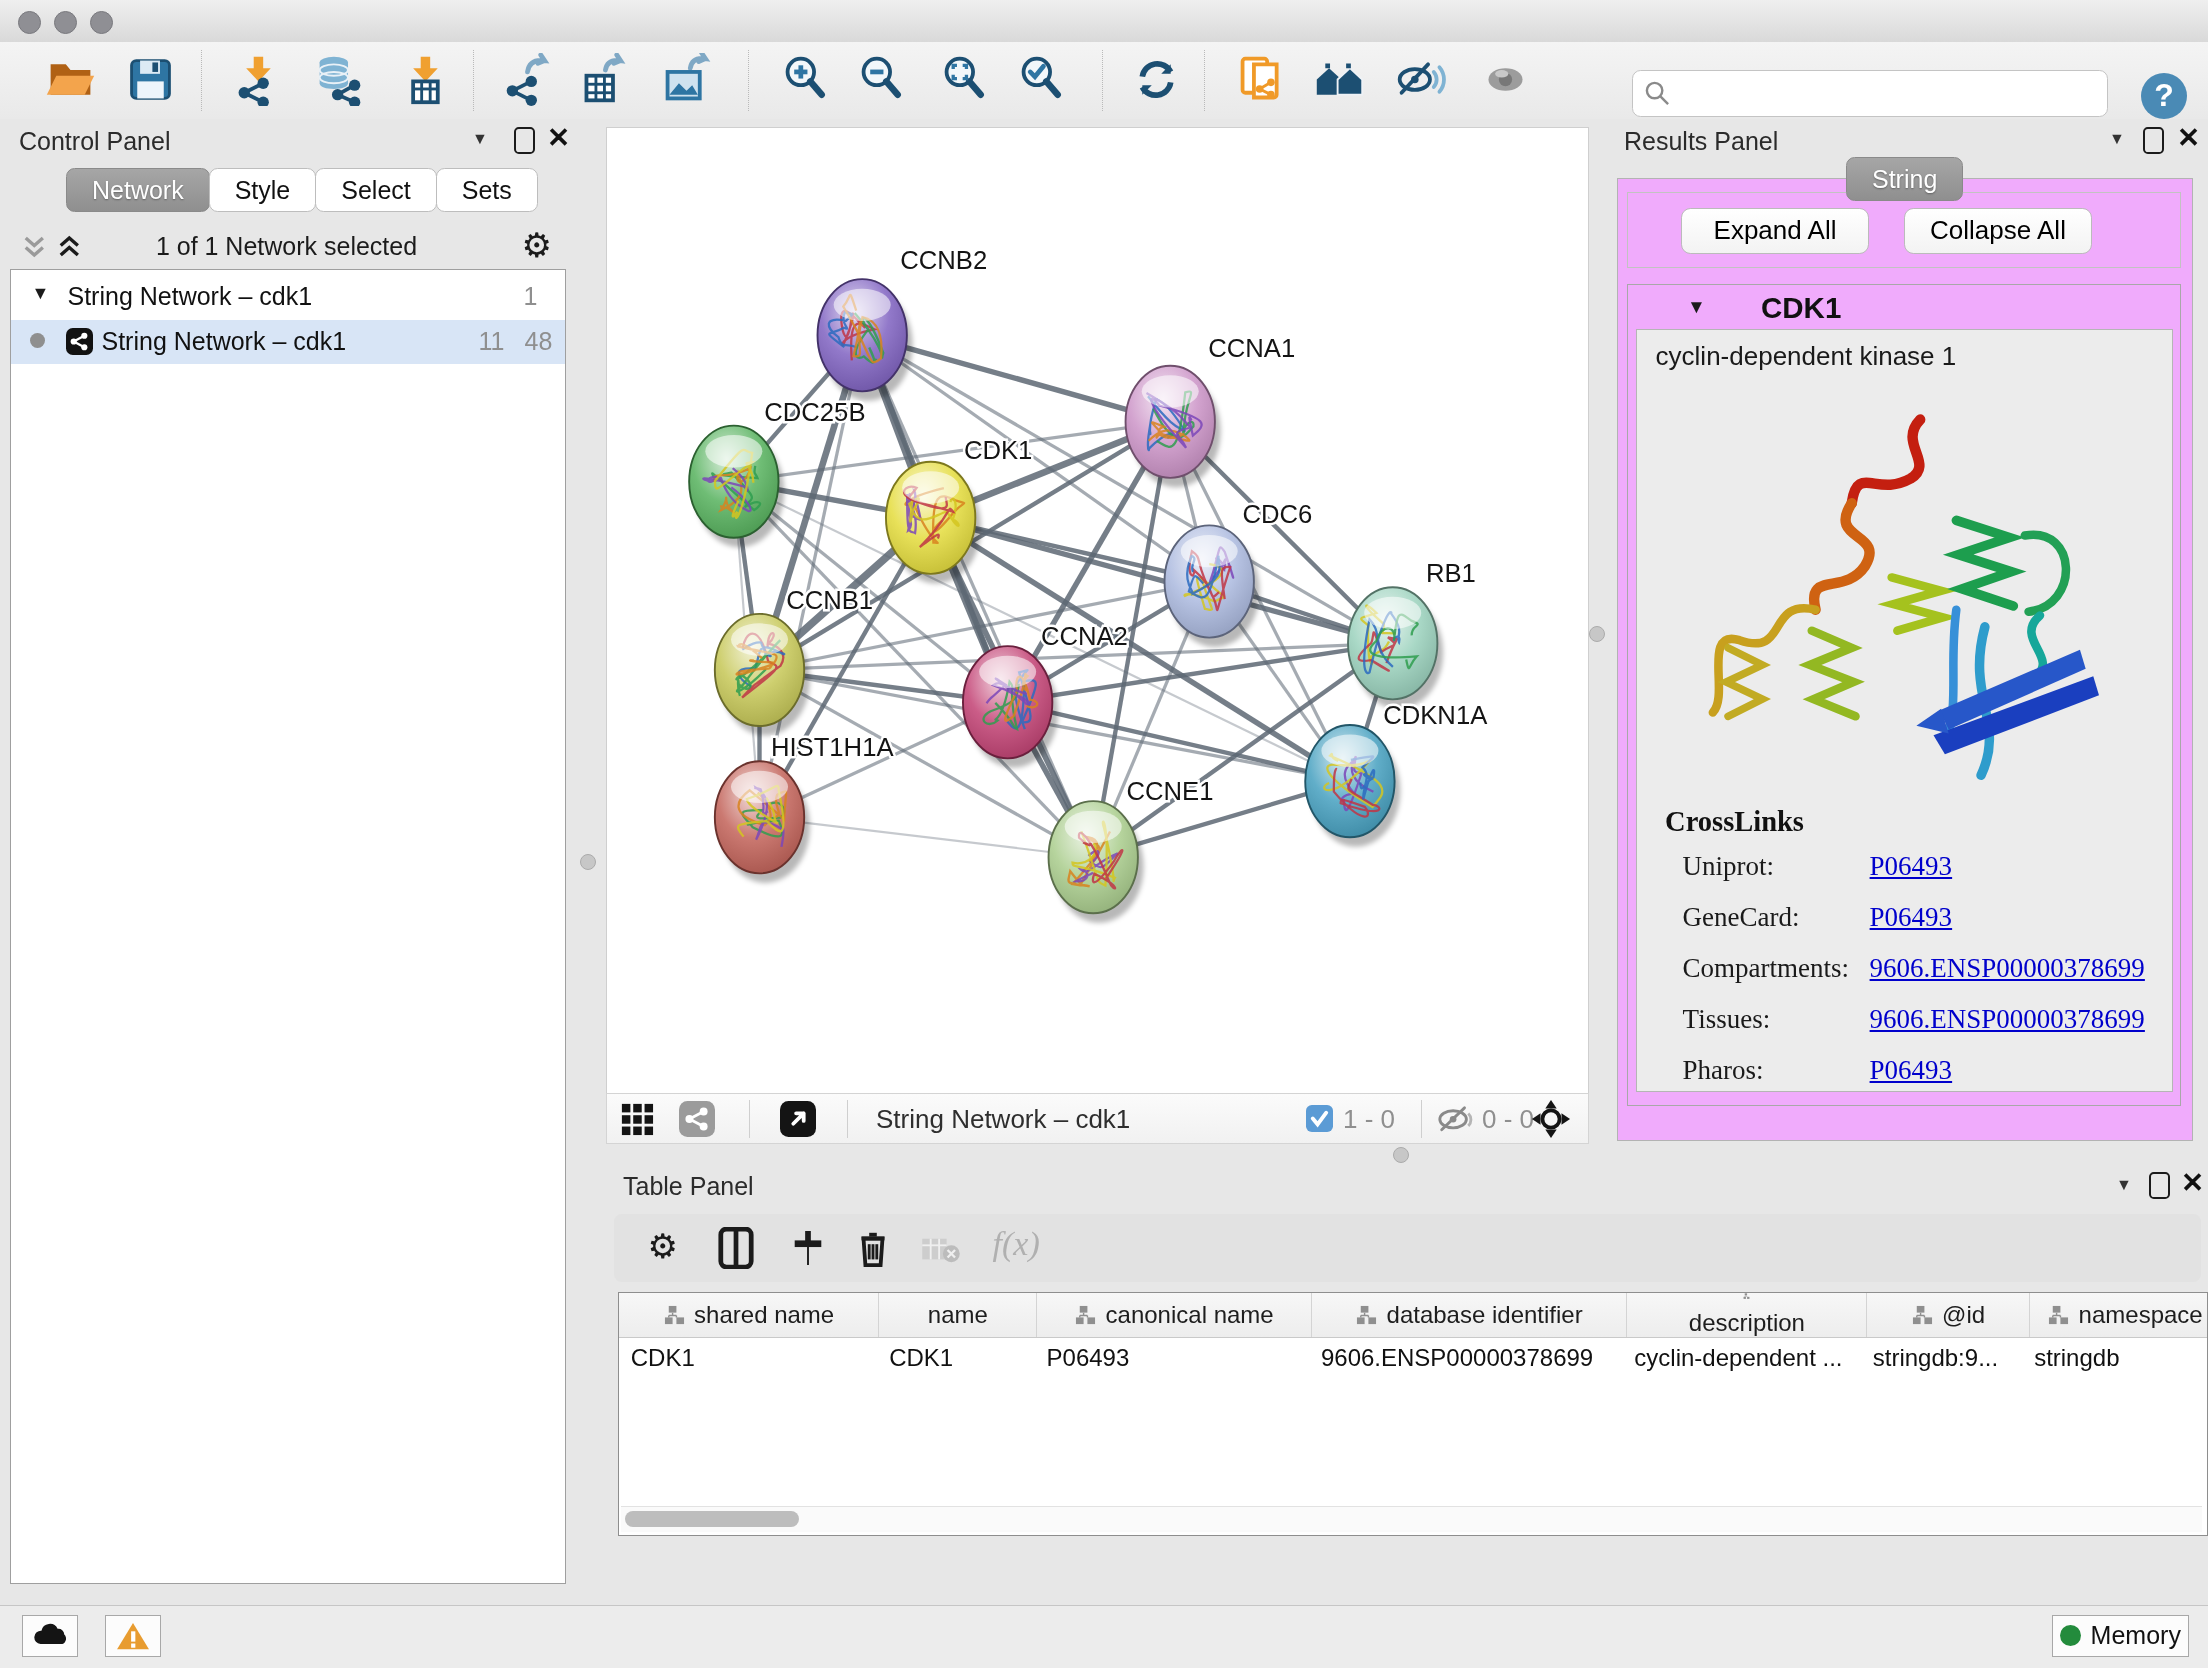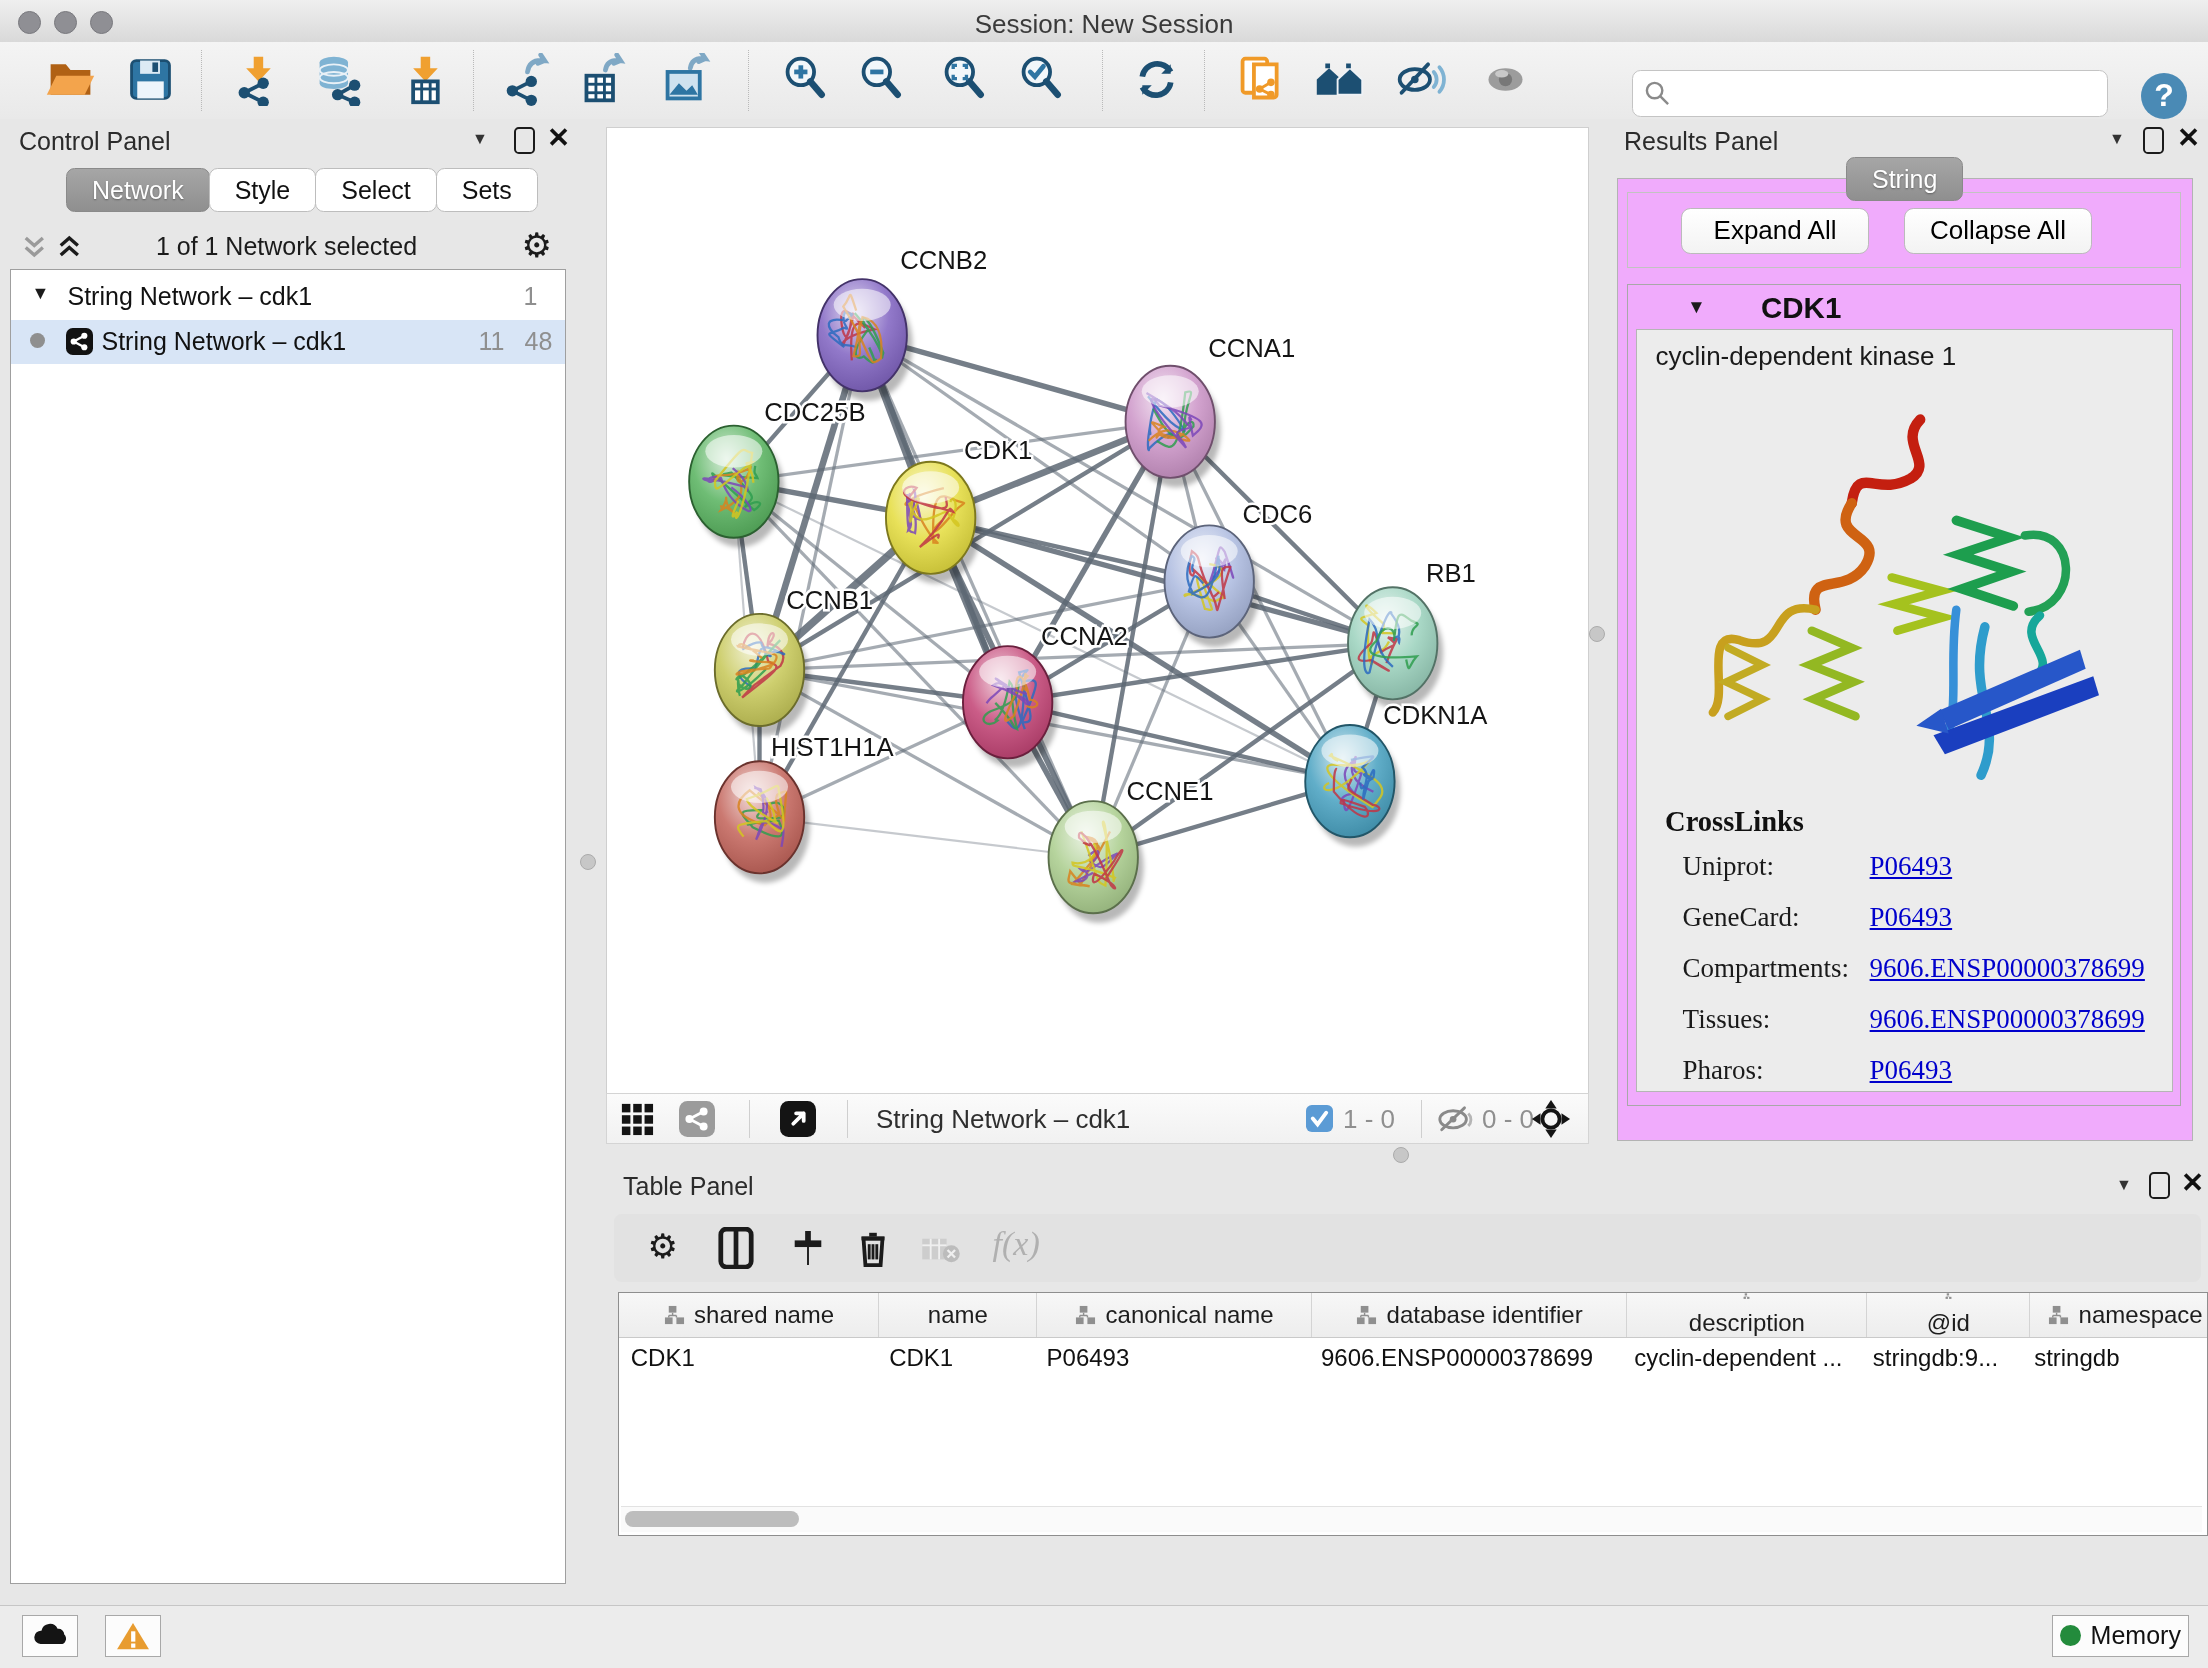--- a/index.html
+++ b/index.html
@@ -76,21 +76,20 @@
   .node-label{font-size:27px;fill:#141414;paint-order:stroke;stroke:#ffffff;stroke-width:5px;font-family:"Liberation Sans",sans-serif}
   .gearchar{font-size:34px;color:#1b1b1b;line-height:34px;cursor:pointer}
 </style>
 </head>
 <body>
 
 <div id="titlebar" class="abs">
   <span class="tl" style="left:18px"></span>
   <span class="tl" style="left:54px"></span>
   <span class="tl" style="left:90px"></span>
-  <div id="win-title" class="abs">Session: New Session</div>
 </div>
 
 <div id="toolbar" class="abs">
   <div class="tb-ic" style="left:44px">
     <svg width="53" height="53" viewBox="0 0 56 56">
         <path d="M7 12 h16 l5 6 h21 v26 h-42 z" fill="#b06114"></path>
         <path d="M3 44 l10 -20 h40 l-10 20 z" fill="#f3a44c"></path>
       </svg></div>
   <div class="tb-ic" style="left:124px">
     <svg width="53" height="53" viewBox="0 0 56 56">
@@ -710,21 +709,21 @@
           </div>
           <div class="th" style="width: 239px; flex-direction: column;">
             <svg width="21" height="21" viewBox="0 0 22 22">
               <rect x="5" y="1" width="8" height="7" fill="#8f8f8f"></rect>
               <rect x="1" y="13" width="8" height="7" fill="#8f8f8f"></rect>
               <rect x="13" y="13" width="8" height="7" fill="#8f8f8f"></rect>
               <path d="M9 8 v3 M5 11 h8 M5 11 v2 M13 11 v2" stroke="#8f8f8f" stroke-width="1.5" fill="none"></path>
             </svg>
             <span>description</span>
           </div>
-          <div class="th" style="width: 162px; flex-direction: column;">
+          <div class="th" style="width: 162px;">
             <svg width="21" height="21" viewBox="0 0 22 22">
               <rect x="5" y="1" width="8" height="7" fill="#8f8f8f"></rect>
               <rect x="1" y="13" width="8" height="7" fill="#8f8f8f"></rect>
               <rect x="13" y="13" width="8" height="7" fill="#8f8f8f"></rect>
               <path d="M9 8 v3 M5 11 h8 M5 11 v2 M13 11 v2" stroke="#8f8f8f" stroke-width="1.5" fill="none"></path>
             </svg>
             <span>@id</span>
           </div>
           <div class="th" style="width: 190px;">
             <svg width="21" height="21" viewBox="0 0 22 22">

